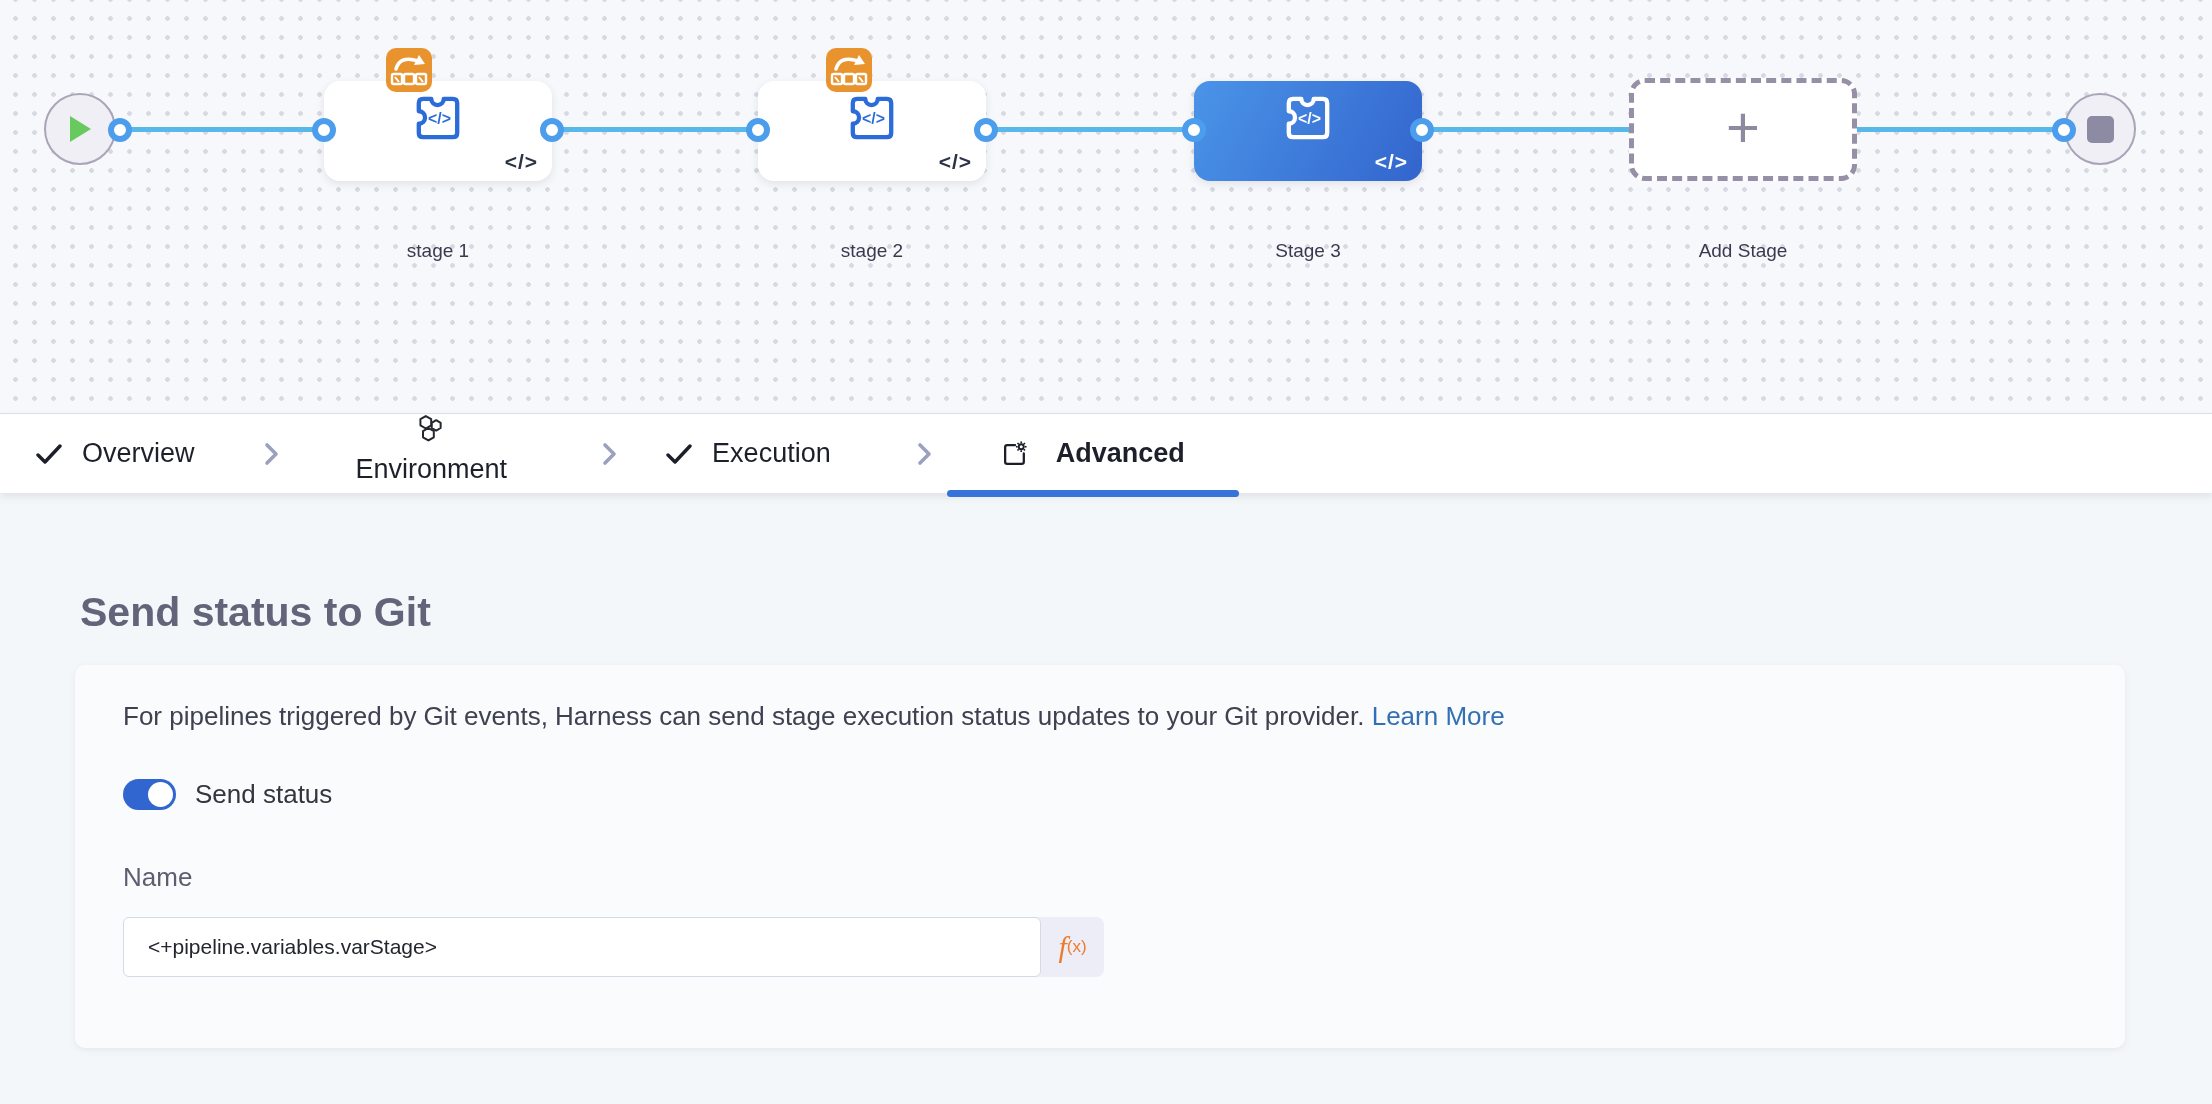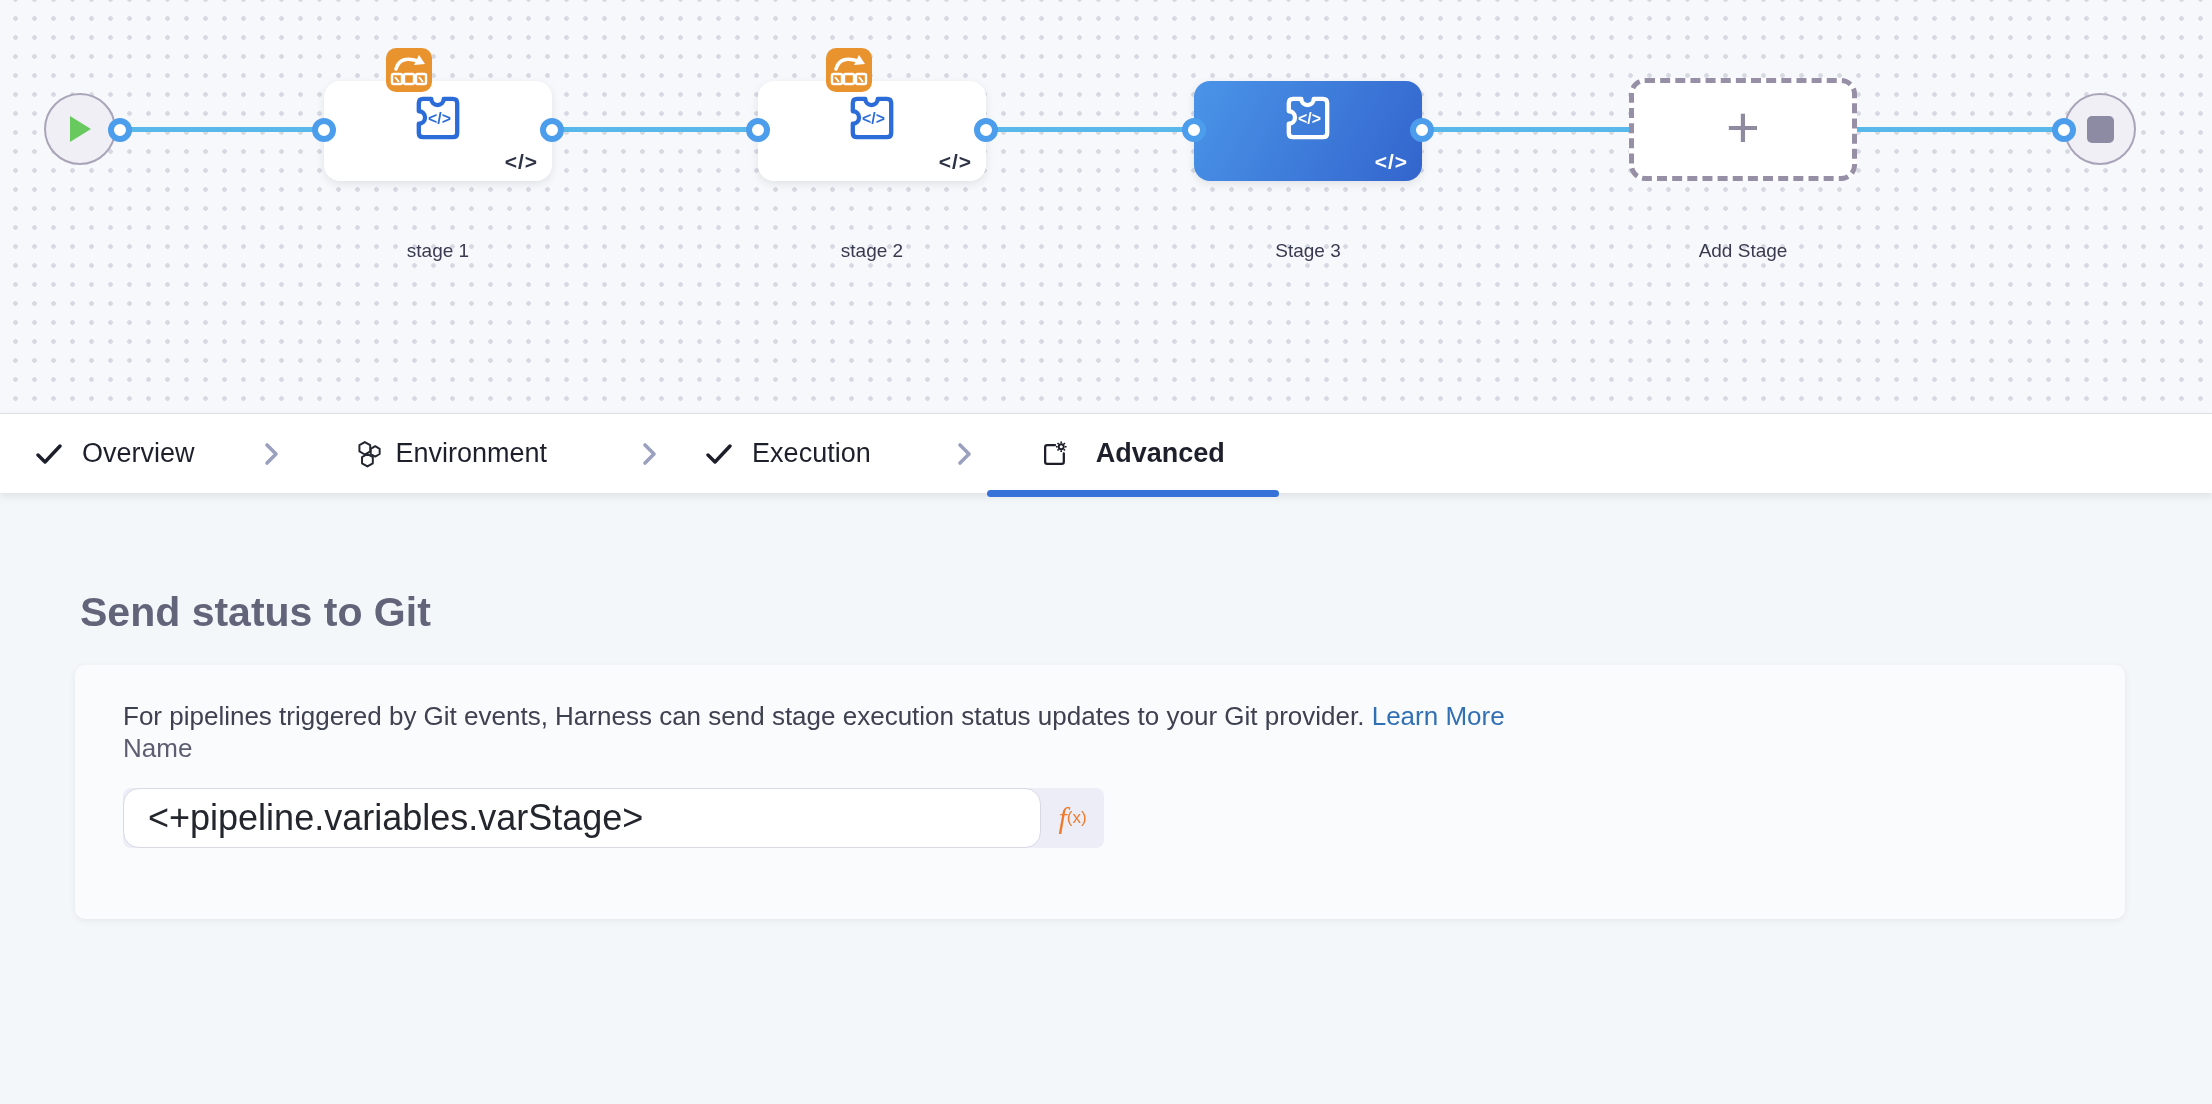--- a/index.html
+++ b/index.html
@@ -52,22 +52,22 @@
   .desc { font-size:26px; font-weight:500; color:#3d4150; line-height:34px; }
   .desc a { color:#3270b5; text-decoration:none; }
   .toggle-row { display:flex; align-items:center; gap:19px; margin-top:46px; margin-bottom:52px; }
   .toggle { position:relative; width:53px; height:31px; border-radius:16px; background:#3165cf; }
   .toggle .knob { position:absolute; top:3px; right:3px; width:25px; height:25px;
     border-radius:50%; background:#ffffff; }
   .toggle-label { font-size:26px; font-weight:500; color:#33363e; }
   .field-label { font-size:26px; font-weight:500; color:#5b5e70; margin-bottom:24px; }
   .input-group { position:relative; width:981px; height:60px; background:#ededf7;
     border-radius:8px; display:flex; }
-  .input-group input { width:918px; height:60px; border:1.5px solid #d8d9e6; border-radius:16px;
-    background:#ffffff; padding:0 24px; font-size:36px; color:#24262e;
+  .input-group input { width:918px; height:60px; border:1.5px solid #d8d9e6; border-radius:6px;
+    background:#ffffff; padding:0 24px; font-size:21px; color:#24262e;
     font-family:"Liberation Sans", sans-serif; outline:none; }
   .fx-btn { width:63px; height:60px; display:flex; align-items:center; justify-content:center;
     color:#ee7b2c; font-size:27px; background:transparent; border:none; cursor:pointer; }
   .fx-btn i { font-style:italic; font-family:"Liberation Serif", serif; font-size:30px; }
   .fx-btn sub { font-size:17px; }
 </style>
 </head>
 <body>
 
 <div class="canvas">
@@ -155,21 +155,21 @@
     </svg>
     <span>Overview</span>
   </div>
 
   <span class="tab-chevron" style="margin:0 77px 0 68px;">
     <svg width="16" height="24" viewBox="0 0 16 24">
       <path d="M 4 3 L 13 12 L 4 21" fill="none" stroke="#9aa0bd" stroke-width="3.6" stroke-linecap="round" stroke-linejoin="round"></path>
     </svg>
   </span>
 
-  <div class="tab" style="gap:12px;">
+  <div class="tab" style="gap:12px;flex-direction:column;">
     <svg width="28" height="28" viewBox="0 0 27 27">
       <path d="M 8.5 2 L 13.7 5 L 13.7 11 L 8.5 14 L 3.3 11 L 3.3 5 Z" fill="none" stroke="#23262f" stroke-width="1.9" stroke-linejoin="round"></path>
       <path d="M 18.5 6 L 22.8 8.5 L 22.8 13.5 L 18.5 16 L 14.2 13.5 L 14.2 8.5 Z" fill="none" stroke="#23262f" stroke-width="1.9" stroke-linejoin="round"></path>
       <path d="M 11 13.5 L 16.2 16.5 L 16.2 22.5 L 11 25.5 L 5.8 22.5 L 5.8 16.5 Z" fill="none" stroke="#23262f" stroke-width="1.9" stroke-linejoin="round"></path>
     </svg>
     <span>Environment</span>
   </div>
 
   <span class="tab-chevron" style="margin:0 49px 0 94px;">
     <svg width="16" height="24" viewBox="0 0 16 24">
@@ -212,20 +212,26 @@
 
 <div class="content">
   <h2 class="section-heading">Send status to Git</h2>
 
   <div class="card">
     <div class="desc">
       <span>For pipelines triggered by Git events, Harness can send stage execution status updates to your Git provider.</span>
       <a href="#">Learn More</a>
     </div>
 
+    <div class="toggle-row">
+      <div class="toggle">
+        <span class="knob"></span>
+      </div>
+      <span class="toggle-label">Send status</span>
+    </div>
 
     <div class="field-label">Name</div>
     <div class="input-group">
       <input type="text" value="&lt;+pipeline.variables.varStage&gt;" style="">
       <button class="fx-btn">
           <i>f</i>
           <sub>(x)</sub>
         </button>
     </div>
   </div>

